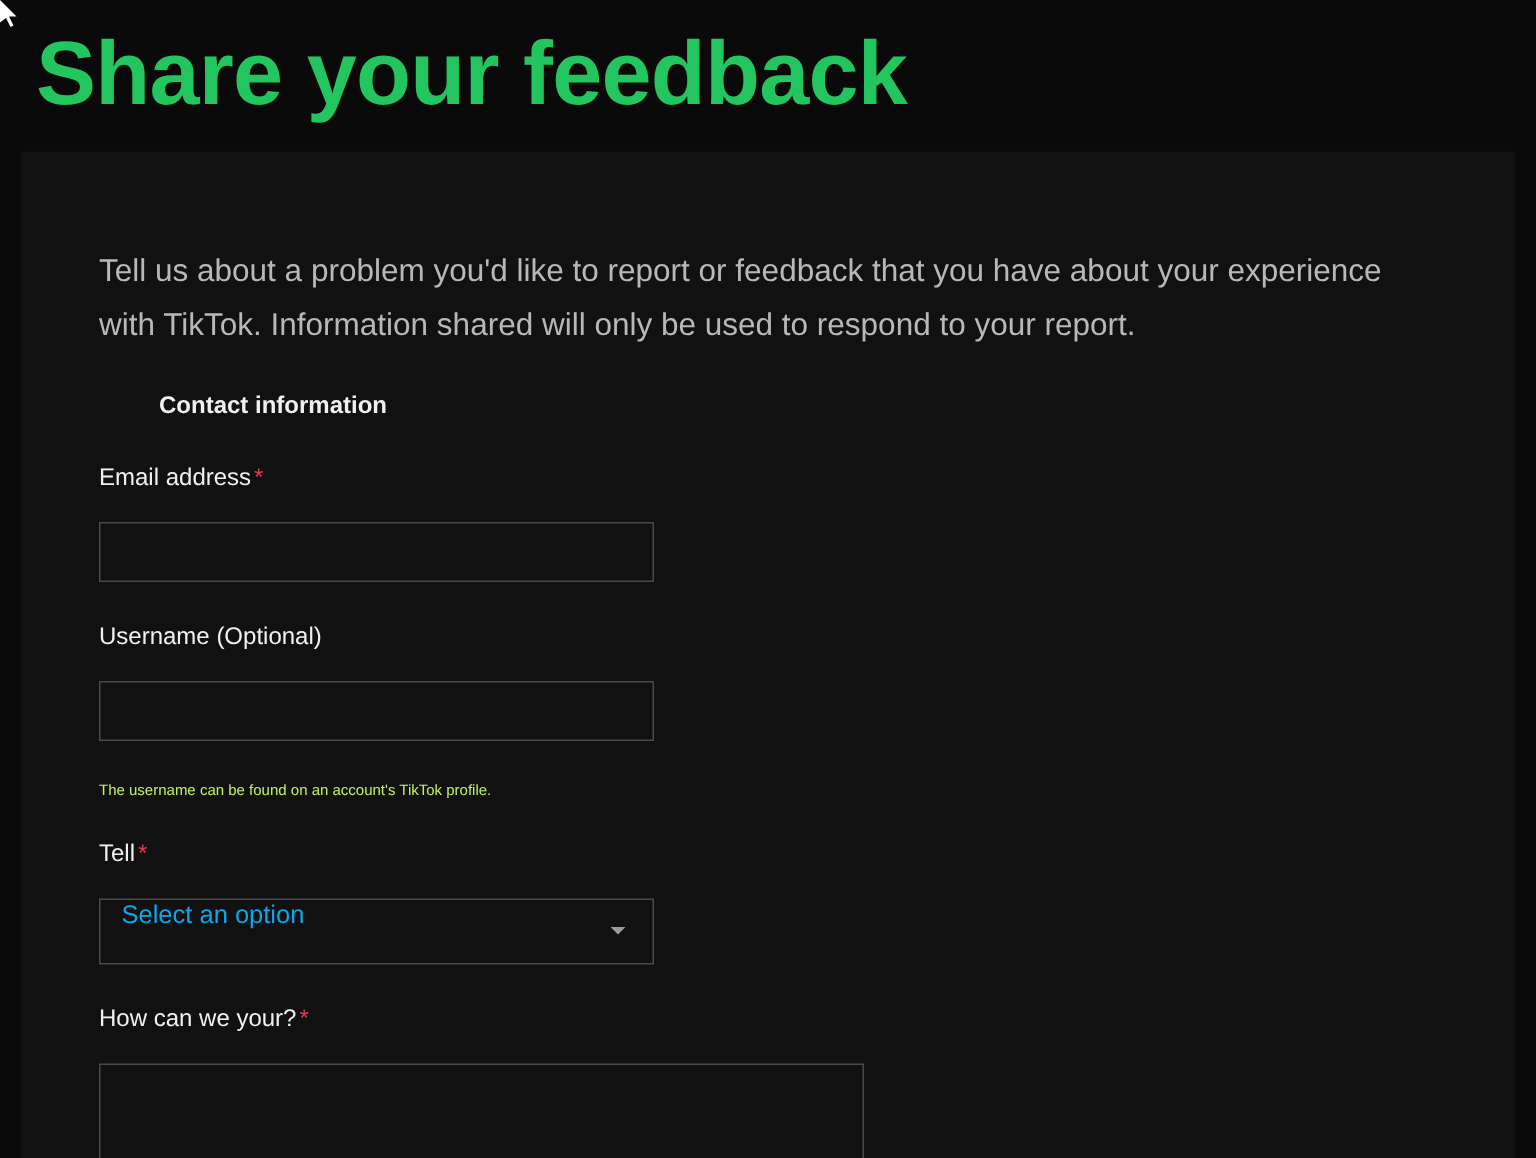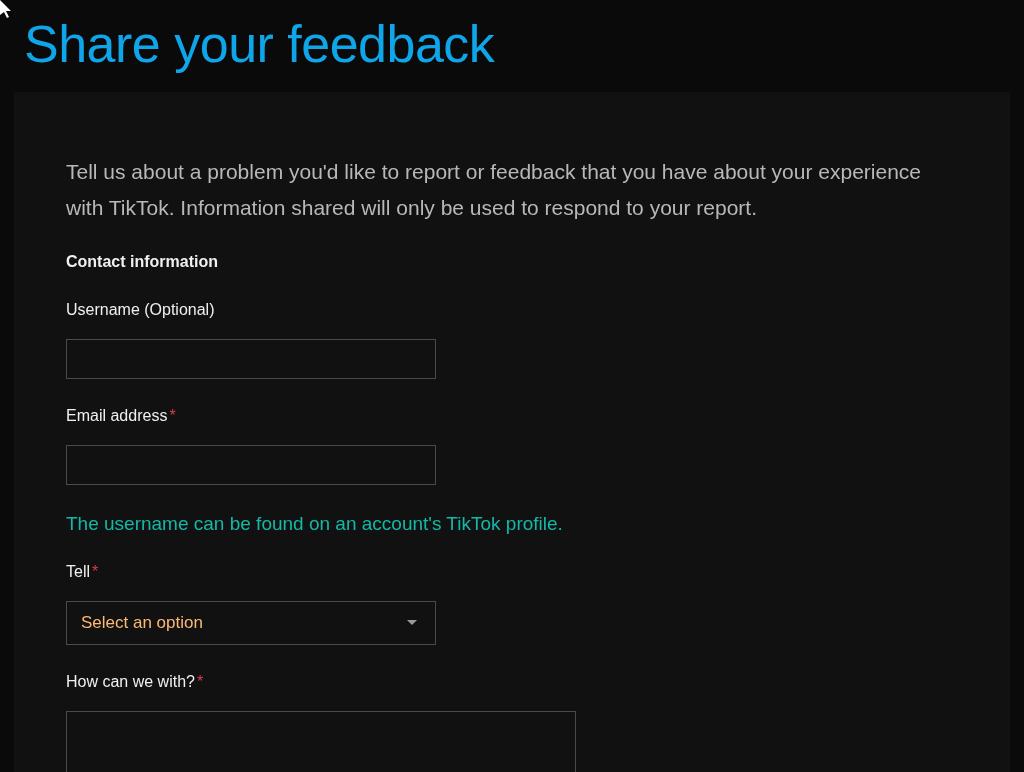--- a/index.html
+++ b/index.html
@@ -17,42 +17,43 @@
       position: relative;
     }
     .cursor {
       position: absolute;
       top: 0;
       left: 0;
       z-index: 100;
       pointer-events: none;
     }
     .page-title {
-      font-size: 52px;
-      font-weight: 400;
-      color: #0ea5e9;
+      font-size: 60px;
+      font-weight: 700;
+      color: #22c55e;
       letter-spacing: -0.5px;
       padding: 14px 24px 18px 24px;
     }
     .form-card {
       background: #111111;
       margin: 0 14px 0 14px;
       padding: 62px 52px 40px 52px;
     }
     .intro-text {
       color: #b8b8b8;
       font-size: 21px;
       line-height: 1.7;
       margin-bottom: 28px;
     }
     .section-heading {
       color: #f0f0f0;
       font-size: 16px;
       font-weight: 600;
       margin-bottom: 30px;
+      margin-left: 40px;
     }
     .field-group {
       margin-bottom: 28px;
     }
     .field-label {
       display: block;
       color: #f0f0f0;
       font-size: 16px;
       font-weight: 500;
       margin-bottom: 20px;
@@ -65,39 +66,39 @@
       width: 370px;
       height: 40px;
       background: transparent;
       border: 1px solid #4a4a4a;
       color: #e8e8e8;
       font-size: 15px;
       padding: 0 12px;
       outline: none;
     }
     .helper-text {
-      color: #14b8a6;
-      font-size: 19px;
+      color: #bef264;
+      font-size: 10px;
       margin-top: 4px;
       margin-bottom: 28px;
     }
     .select-wrapper {
       position: relative;
       width: 370px;
     }
     .select-display {
       width: 100%;
       height: 44px;
       background: transparent;
       border: 1px solid #4a4a4a;
-      color: #fdba74;
+      color: #0ea5e9;
       font-size: 17px;
       padding: 0 40px 0 14px;
       display: flex;
-      align-items: center;
+      align-items: flex-start;
       cursor: pointer;
     }
     .select-chevron {
       position: absolute;
       right: 18px;
       top: 50%;
       transform: translateY(-50%);
       pointer-events: none;
     }
     .textarea-input {
@@ -122,28 +123,28 @@
 
 <h1 class="page-title">Share your feedback</h1>
 
 <div class="form-card">
 
   <p class="intro-text">Tell us about a problem you'd like to report or feedback that you have about your experience with TikTok. Information shared will only be used to respond to your report.</p>
 
   <h2 class="section-heading">Contact information</h2>
 
   <div class="field-group">
-    <label class="field-label">Username (Optional)</label>
+    <label class="field-label">
+      <span>Email address</span><span class="required">*</span>
+    </label>
     <input type="text" class="text-input" value="" style="">
   </div>
 
   <div class="field-group">
-    <label class="field-label">
-      <span>Email address</span><span class="required">*</span>
-    </label>
+    <label class="field-label">Username (Optional)</label>
     <input type="text" class="text-input" value="" style="">
   </div>
 
   <p class="helper-text">The username can be found on an account's TikTok profile.</p>
 
   <div class="field-group">
     <label class="field-label">
       <span>Tell</span><span class="required">*</span>
     </label>
     <div class="select-wrapper">
@@ -151,18 +152,18 @@
         <span>Select an option</span>
       </div>
       <svg class="select-chevron" width="12" height="8" viewBox="0 0 12 8">
         <path d="M1 1 L6 6 L11 1 Z" fill="#9a9a9a"></path>
       </svg>
     </div>
   </div>
 
   <div class="field-group">
     <label class="field-label">
-      <span>How can we with?</span><span class="required">*</span>
+      <span>How can we your?</span><span class="required">*</span>
     </label>
     <textarea class="textarea-input" style=""></textarea>
   </div>
 
 </div>
 
 </body></html>

